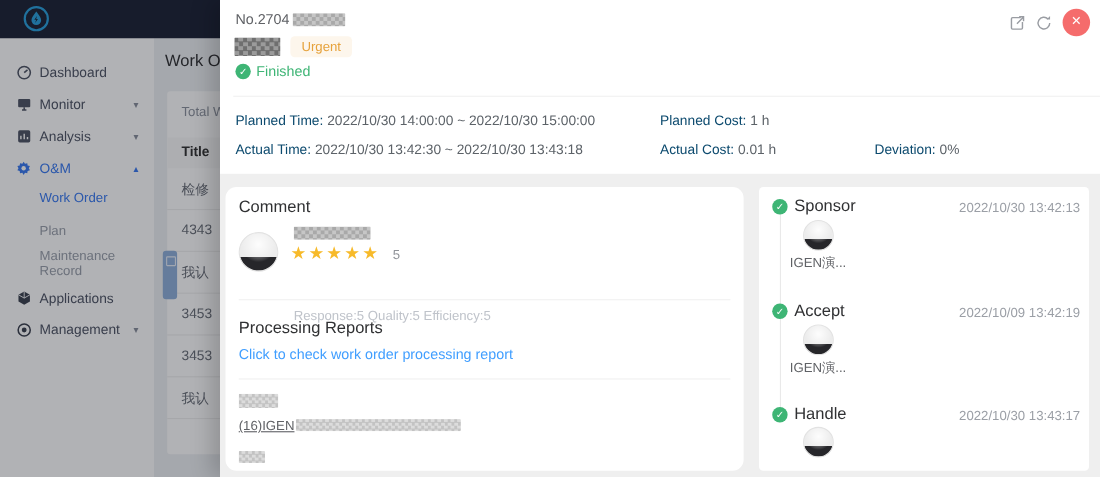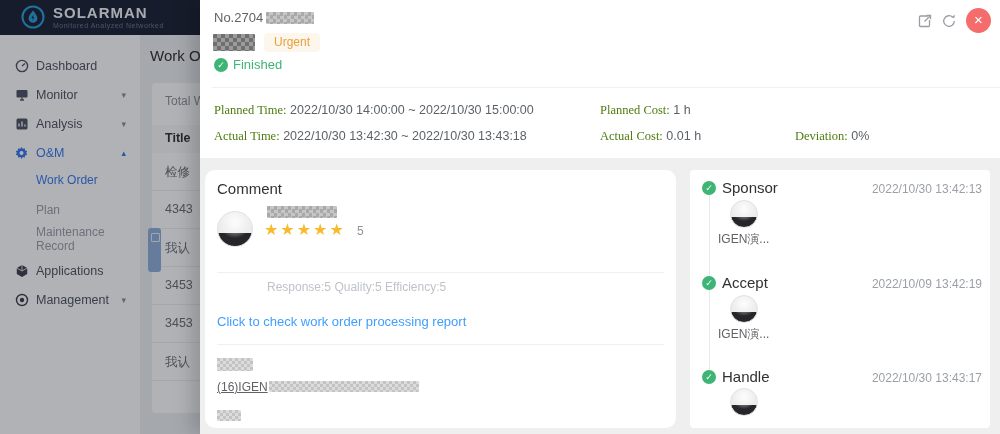--- a/index.html
+++ b/index.html
@@ -43,21 +43,21 @@
   .d-orderno-redact { position:absolute; left:66px; top:12px; width:48px; height:12px; }
   .d-title-redact { position:absolute; left:13px; top:34px; width:42px; height:17px; }
   .badge-urgent { position:absolute; left:64px; top:33px; height:19px; padding:0 10px; background:#fdf6ec; color:#e6a23c; font-size:12px; line-height:19px; border-radius:4px; }
   .check-circle { width:14px; height:14px; border-radius:50%; background:#3eb575; color:#fff; font-size:9px; display:flex; align-items:center; justify-content:center; }
   .d-status { position:absolute; left:14px; top:57px; display:flex; align-items:center; gap:5px; }
   .d-status .st-label { color:#3eb575; font-size:13px; }
   .icon-btn { position:absolute; width:18px; height:18px; cursor:pointer; }
   .close-btn { position:absolute; left:766px; top:8px; width:25px; height:25px; border-radius:50%; background:#f56c6c; color:#fff; font-size:15px; line-height:24px; text-align:center; cursor:pointer; }
   .d-head-divider { position:absolute; left:12px; right:12px; top:87px; height:1px; background:#f1f1f1; }
   .info-line { position:absolute; font-size:12.5px; white-space:nowrap; }
-  .info-line .lab { color:#4d7c0f;font-family:Liberation Serif, serif; }
+  .info-line .lab { color:#0c4a6e; }
   .info-line .val { color:#5c6268; }
   .d-body { position:absolute; left:0; top:158px; width:800px; height:276px; background:#efefef; }
   .card { position:absolute; background:#fff; border-radius:4px; }
   .card-left { left:5px; top:12px; width:471px; height:258px;border-radius:10px; }
   .card-right { left:490px; top:12px; width:300px; height:258px; }
   .sec-title { position:absolute; left:12px; font-size:15px; color:#303133; }
   .cm-avatar, .tl-avatar { border-radius:50%;
     background:
       radial-gradient(circle at 50% 30%, rgba(255,255,255,.9), rgba(255,255,255,0) 55%),
       linear-gradient(#ececec 0 63%, #26262a 63%);
@@ -88,24 +88,20 @@
 
   <div class="topbar">
     <div class="logo">
       <span>
         <svg width="26" height="26" viewBox="0 0 26 26">
           <circle cx="13" cy="13" r="10.5" fill="none" stroke="#2aa0dc" stroke-width="2"></circle>
           <path d="M13 6.5 C10.6 9.8 8.6 12 8.6 14.4 a4.4 4.4 0 0 0 8.8 0 C17.4 12 15.4 9.8 13 6.5 Z" fill="#2aa0dc"></path>
           <path d="M13.6 10.5 l-2.4 3.4 h1.7 l-1 2.9 2.6-3.6 h-1.6 z" fill="#1d2336"></path>
         </svg>
       </span>
-      <span class="logo-text">
-        <div class="brand-name">SOLARMAN</div>
-        <div class="brand-tag">Monitored Analyzed Networked</div>
-      </span>
     </div>
   </div>
 
   <div class="sidebar">
     <div class="side-item" style="top:20px">
       <span class="si-icon">
         <svg width="14" height="14" viewBox="0 0 14 14">
             <circle cx="7" cy="7" r="5.6" fill="none" stroke="#4f5565" stroke-width="1.4"></circle>
             <path d="M7 7 L10 4.5" stroke="#4f5565" stroke-width="1.4"></path>
           </svg>
@@ -257,20 +253,21 @@
     <div class="d-body">
 
       <div class="card card-left">
         <div class="sec-title" style="top:10px">Comment</div>
         <div class="cm-avatar"></div>
         <span class="redact cm-name-redact"></span>
         <div class="cm-stars">★★★★★</div>
         <div class="cm-rating">5</div>
         <div class="cm-metrics">Response:5 Quality:5 Efficiency:5</div>
         <div class="hr" style="top:102px"></div>
+        <div class="sec-title" style="top:120px">Processing Reports</div>
         <div class="pr-link">Click to check work order processing report</div>
         <div class="hr" style="top:174px"></div>
         <span class="redact light rep-redact1"></span>
         <div class="rep-attach">
           <span>(16)IGEN</span><span class="redact light"></span>
         </div>
         <span class="redact light rep-redact2"></span>
       </div>
 
       <div class="card card-right">

